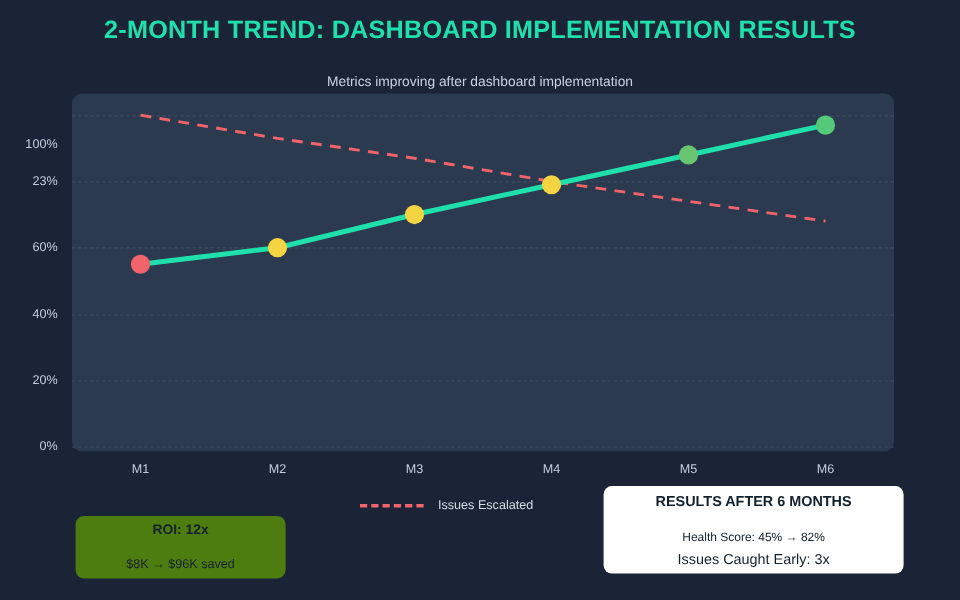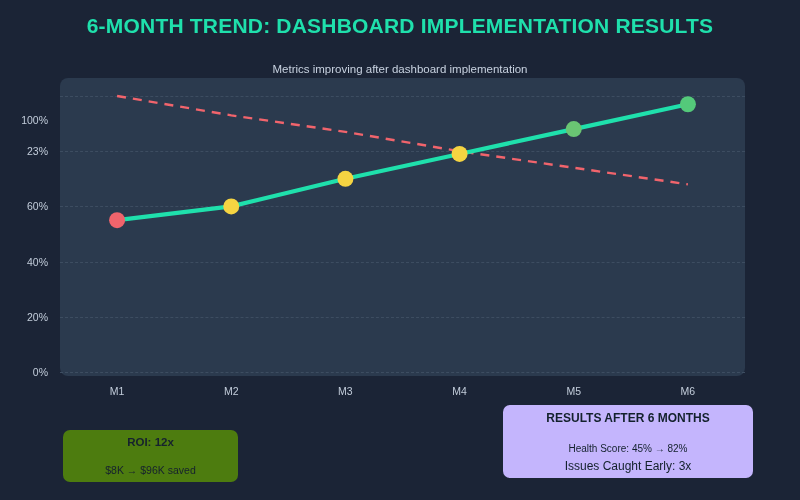--- a/index.html
+++ b/index.html
@@ -142,21 +142,21 @@
     font-size: 10.5px;
     margin-top: 16px;
   }
 
   #results-box {
     position: absolute;
     left: 503px;
     top: 405px;
     width: 250px;
     height: 73px;
-    background: #c4b5fd;
+    background: #ffffff;
     border-radius: 7px;
     display: flex;
     flex-direction: column;
     align-items: center;
     justify-content: center;
   }
   #results-heading {
     color: #13212c;
     font-size: 12px;
     font-weight: bold;
@@ -168,21 +168,21 @@
   }
   #results-line-2 {
     color: #13212c;
     font-size: 12px;
     margin-top: 5px;
   }
 </style>
 </head>
 <body>
 
-<div id="chart-title">6-MONTH TREND: DASHBOARD IMPLEMENTATION RESULTS</div>
+<div id="chart-title">2-MONTH TREND: DASHBOARD IMPLEMENTATION RESULTS</div>
 <div id="chart-subtitle">Metrics improving after dashboard implementation</div>
 
 <div id="y-axis">
     <div class="y-tick" style="top: 372px;">0%</div>
     <div class="y-tick" style="top: 316.8px;">20%</div>
     <div class="y-tick" style="top: 261.6px;">40%</div>
     <div class="y-tick" style="top: 206.4px;">60%</div>
     <div class="y-tick" style="top: 151.2px;">23%</div>
     <div class="y-tick" style="top: 96px; margin-top: 24px;">100%</div>
   </div>
@@ -213,20 +213,24 @@
         <circle cx="171.25" cy="128.40" r="8" fill="#f5d442"></circle>
         <circle cx="285.42" cy="100.80" r="8" fill="#f5d442"></circle>
         <circle cx="399.58" cy="75.96" r="8" fill="#f5d442"></circle>
         <circle cx="513.75" cy="51.12" r="8" fill="#6ac573"></circle>
         <circle cx="627.92" cy="26.28" r="8" fill="#54c97a"></circle>
       </g>
   </svg>
 </div>
 
 <div id="legend">
+    <div class="legend-item" style="left: 205px;">
+      <div class="legend-swatch-dashed" style="border-top-color: rgb(241, 100, 108);"></div>
+      <span class="legend-label">Issues Escalated</span>
+    </div>
   </div>
 
 <div id="roi-box">
   <div id="roi-headline">ROI: 12x</div>
   <div id="roi-detail">$8K  →  $96K saved</div>
 </div>
 
 <div id="results-box">
   <div id="results-heading">RESULTS AFTER 6 MONTHS</div>
   <div id="results-line-1">Health Score: 45%  →  82%</div>

